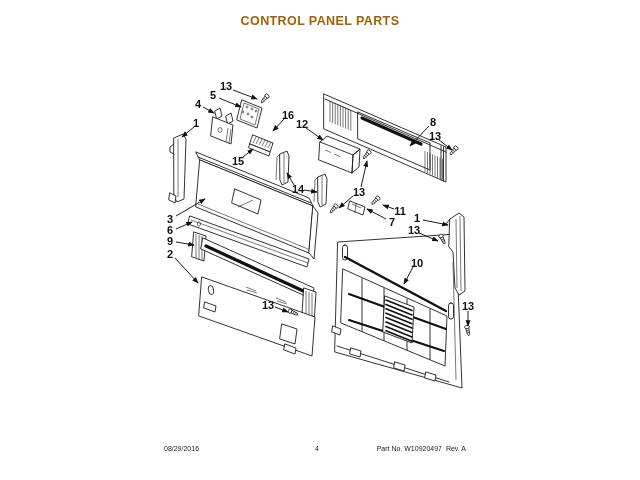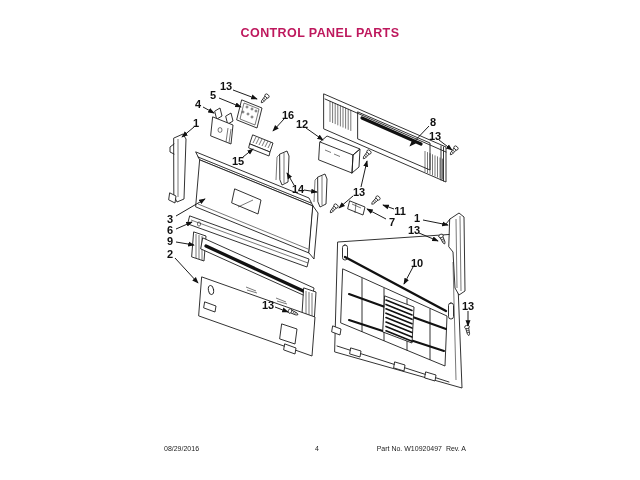--- a/index.html
+++ b/index.html
@@ -3,21 +3,21 @@
 <meta charset="utf-8">
 <style>
   html,body{margin:0;padding:0;}
   body{
     width:640px;height:480px;background:#ffffff;position:relative;overflow:hidden;
     font-family:"Liberation Sans",sans-serif;
   }
   .page{position:relative;width:640px;height:480px;background:#fff;}
   .page-title{
     position:absolute;top:10px;left:0;right:0;text-align:center;
-    font-size:12.5px;font-weight:bold;letter-spacing:.4px;color:#be185d;margin:16px;
+    font-size:12.5px;font-weight:bold;letter-spacing:.4px;color:#a16207;margin:4px;
   }
   .diagram-svg{position:absolute;top:0;left:0;}
   .footer-text{position:absolute;font-size:7px;color:#222;white-space:pre;}
   .footer-date{left:164px;top:445px;}
   .footer-page{left:315px;top:445px;}
   .footer-part{right:174px;top:445px;}
   
   .ln{fill:none;stroke:#1c1c1c;stroke-width:.9;stroke-linejoin:round;stroke-linecap:round;}
   .fw{fill:#ffffff;stroke:#1c1c1c;stroke-width:.9;stroke-linejoin:round;stroke-linecap:round;}
   .thin{fill:none;stroke:#1c1c1c;stroke-width:.6;}

